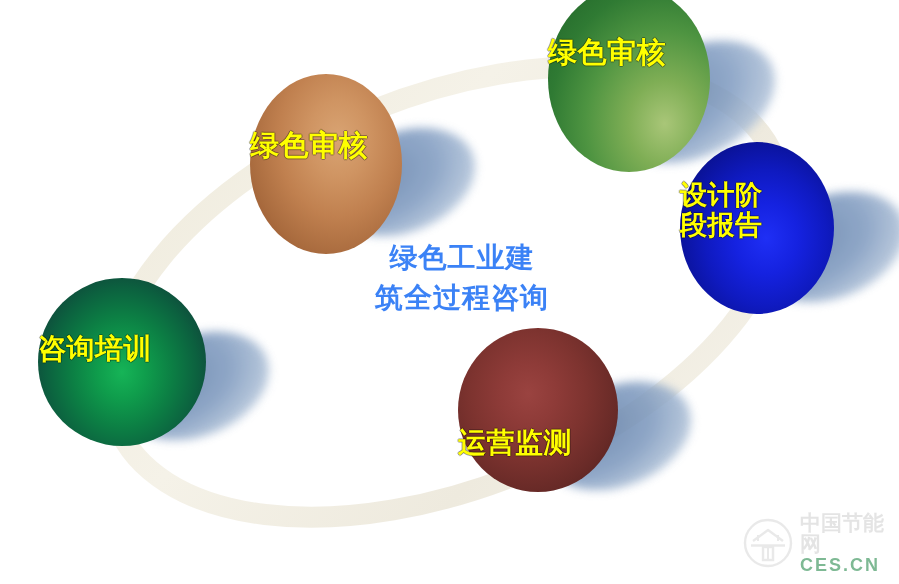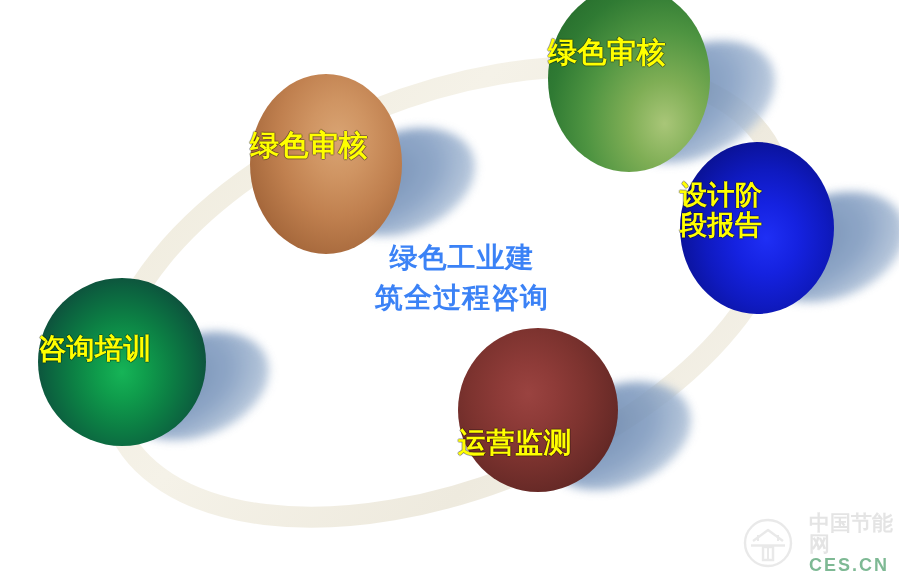--- a/index.html
+++ b/index.html
@@ -142,21 +142,21 @@
     letter-spacing: 1px;
   }
 
   
   #watermark {
     position: absolute;
     left: 742px;
     top: 512px;
     display: flex;
     align-items: center;
-    gap: 15px;
+    gap: 6px;
     opacity: 0.55;
   }
   #watermark .wm-mark {
     width: 52px;
     height: 52px;
     flex: 0 0 52px;
   }
   #watermark .wm-text {
     display: flex;
     flex-direction: column;

